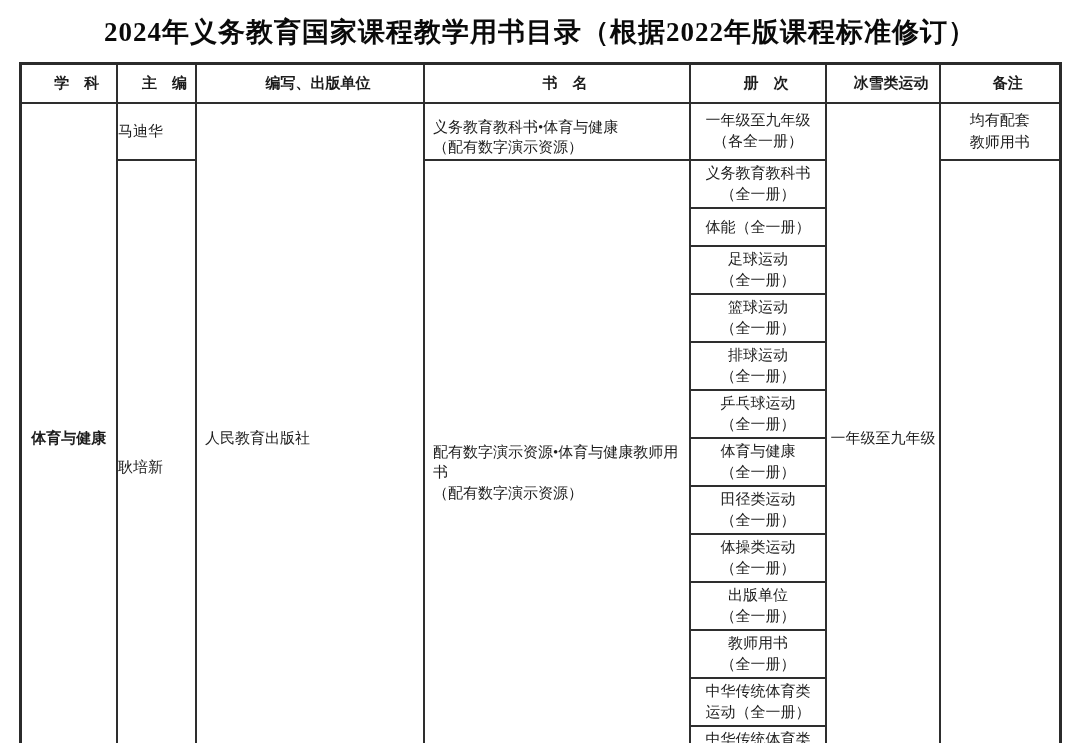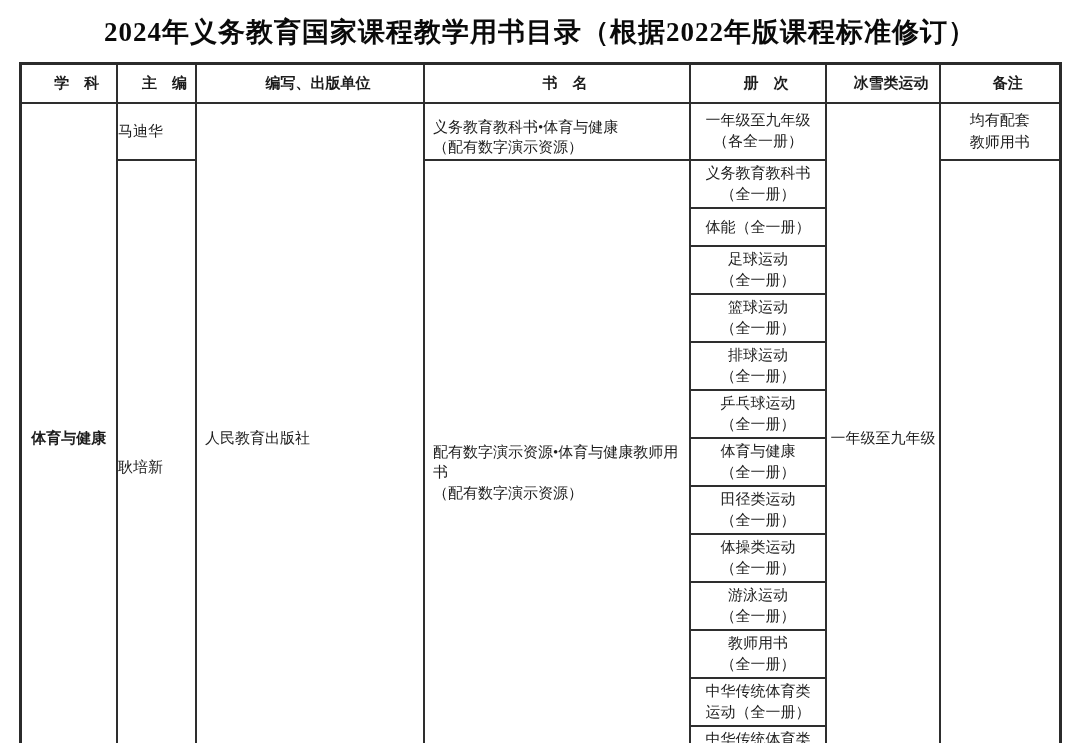--- a/index.html
+++ b/index.html
@@ -163,21 +163,21 @@
         </td>
       </tr>
       <tr class="vrow">
         <td class="c-vol">
           <span class="line">体操类运动</span>
           <span class="line">（全一册）</span>
         </td>
       </tr>
       <tr class="vrow">
         <td class="c-vol">
-          <span class="line">游泳运动</span>
+          <span class="line">出版单位</span>
           <span class="line">（全一册）</span>
         </td>
       </tr>
       <tr class="vrow">
         <td class="c-vol">
           <span class="line">教师用书</span>
           <span class="line">（全一册）</span>
         </td>
       </tr>
       <tr class="vrow-tall">

